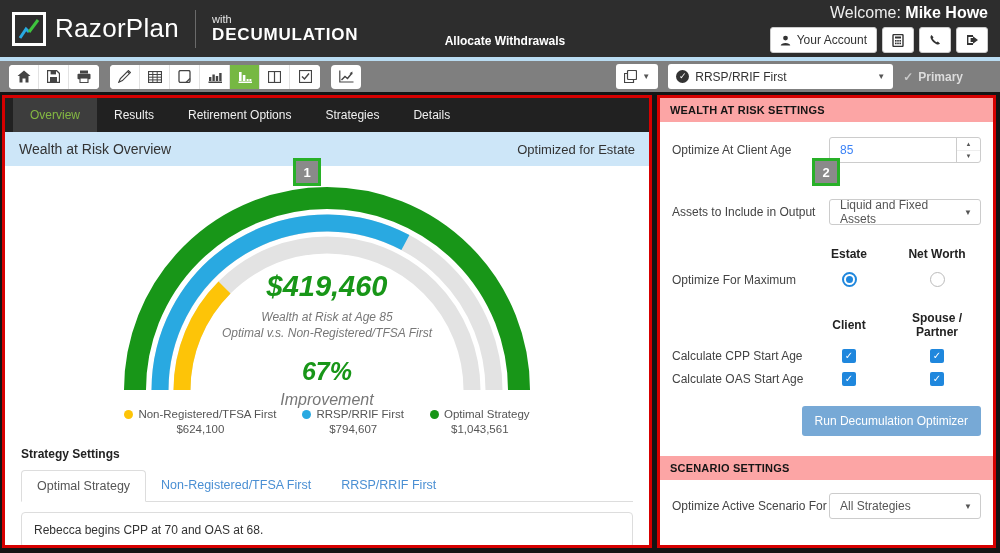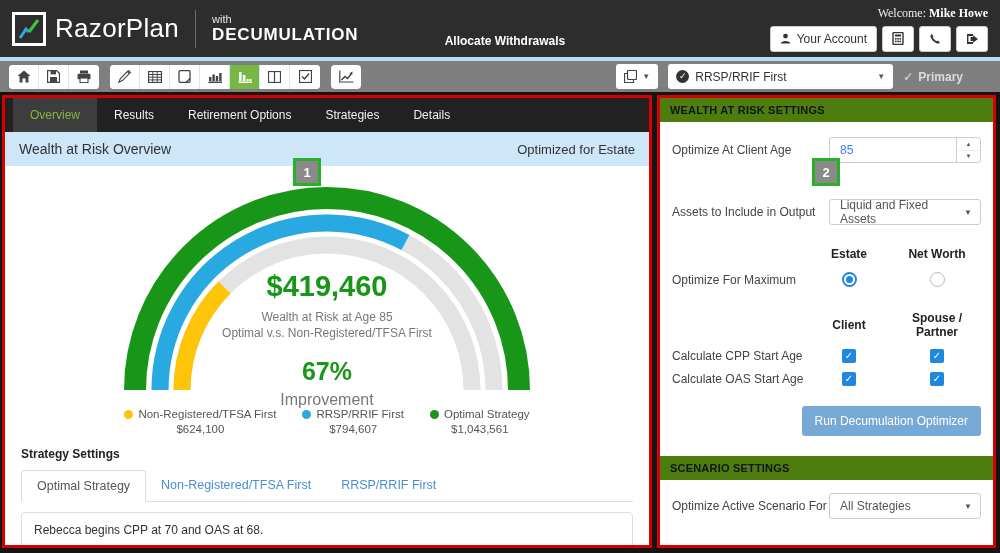--- a/index.html
+++ b/index.html
@@ -11,21 +11,21 @@
     padding:0 12px; position:relative; color:#fff; }
   .logo-wrap { display:flex; align-items:center; }
   .logo-box { width:34px; height:34px; border:3px solid #fff; margin-right:9px; display:grid; place-items:center; }
   .logo-name { font-size:26px; font-weight:400; letter-spacing:.3px; }
   .logo-div { width:1px; height:38px; background:#6a6a6a; margin:0 16px; }
   .logo-sub-top { font-size:11px; color:#e8e8e8; line-height:13px; }
   .logo-sub { font-size:17px; font-weight:bold; letter-spacing:.8px; line-height:18px; }
   .page-title { position:absolute; left:505px; top:34px; transform:translateX(-50%);
     font-size:12px; font-weight:bold; white-space:nowrap; }
   .header-right { margin-left:auto; display:flex; flex-direction:column; align-items:flex-end; gap:5px; }
-  .welcome { font-size:12px; color:#eee;font-family:Liberation Serif, serif; }
+  .welcome { font-size:16px; color:#eee; }
   .welcome b { color:#fff; }
   .hbtns { display:flex; gap:5px;padding-left:31px; }
   .hbtn { background:#fff; color:#333; border:1px solid #ccc; border-radius:3px;
     height:26px; display:flex; align-items:center; gap:6px; padding:0 9px;
     font-size:12px; cursor:pointer; }
   .hbtn.sq { width:32px; justify-content:center; padding:0; }
 
   
   .blue-strip { height:4px; background:#b9dcf2; }
   .toolbar { height:31px; background:#7f7f7f; display:flex; align-items:center; padding:0 9px; }
@@ -55,21 +55,21 @@
   .panel-right { width:339px; display:flex; flex-direction:column; }
 
   
   .tabbar { background:#212121; height:34px; display:flex; align-items:stretch; padding-left:8px; flex:none; }
   .tab { color:#f0f0f0; font-size:12px; padding:0 17px; line-height:34px; cursor:pointer; }
   .tab.active { background:#3d3d3d; color:#84b842; }
   .bluebar { background:#cde6f8; height:34px; flex:none; display:flex; align-items:center;
     justify-content:space-between; padding:0 14px; color:#333; }
   .bluebar .lt { font-size:14px; }
   .bluebar .rt { font-size:13px; }
-  .gauge-wrap { position:relative; height:240px; flex:none; }
+  .gauge-wrap { position:relative; height:240px; flex:none;font-style:italic; }
   .gauge-svg { display:block; margin:6px auto 0; }
   .gauge-text { position:absolute; left:50%; top:104px; transform:translateX(-50%);
     width:320px; text-align:center; }
   .g-value { font-size:29px; font-weight:bold; color:#189618; }
   .g-cap { font-size:12px; color:#777; margin-top:6px; line-height:16px; }
   .g-pct { font-size:25px; font-weight:bold; color:#189618; margin-top:16px; }
   .g-imp { font-size:16px; color:#777; margin-top:5px; }
   .legend { display:flex; justify-content:center; gap:26px; margin-top:2px; flex:none; }
   .leg-item { text-align:center; font-size:11.5px; color:#555; }
   .leg-top { display:flex; align-items:center; gap:5px; }
@@ -78,21 +78,21 @@
   .strat { padding:12px 16px 0; flex:1; }
   .strat-h { font-size:12px; font-weight:bold; color:#222; margin-bottom:9px; }
   .strat-tabs { display:flex; border-bottom:1px solid #ddd; }
   .stab { font-size:12.5px; padding:8px 15px; cursor:pointer; color:#4a8fd3; }
   .stab.active { color:#555; background:#fff; border:1px solid #ddd; border-bottom:1px solid #fff;
     border-radius:4px 4px 0 0; margin-bottom:-1px; }
   .strat-box { margin-top:10px; border:1px solid #ddd; border-radius:4px;
     padding:10px 12px; font-size:12px; color:#333; }
 
   
-  .sec-head { background:#4d7c0f; padding:6px 10px; font-size:11px; font-weight:bold;
+  .sec-head { background:#fca5a5; padding:6px 10px; font-size:11px; font-weight:bold;
     color:#151515; letter-spacing:.2px; flex:none; }
   .settings-body { padding:15px 12px 0; font-size:12px; color:#444; }
   .srow { display:flex; align-items:center; justify-content:space-between; }
   .num-group { width:152px; height:26px; border:1px solid #ccc; border-radius:3px;
     display:flex; background:#fff; }
   .num-val { flex:1; padding-left:10px; line-height:24px; color:#3b82f6; }
   .spinner { width:24px; border-left:1px solid #ccc; display:flex; flex-direction:column; }
   .spin { flex:1; display:grid; place-items:center; font-size:6px; color:#555; cursor:pointer; }
   .spin.up { border-bottom:1px solid #eee; }
   .sel { width:152px; height:26px; border:1px solid #ccc; border-radius:3px;

